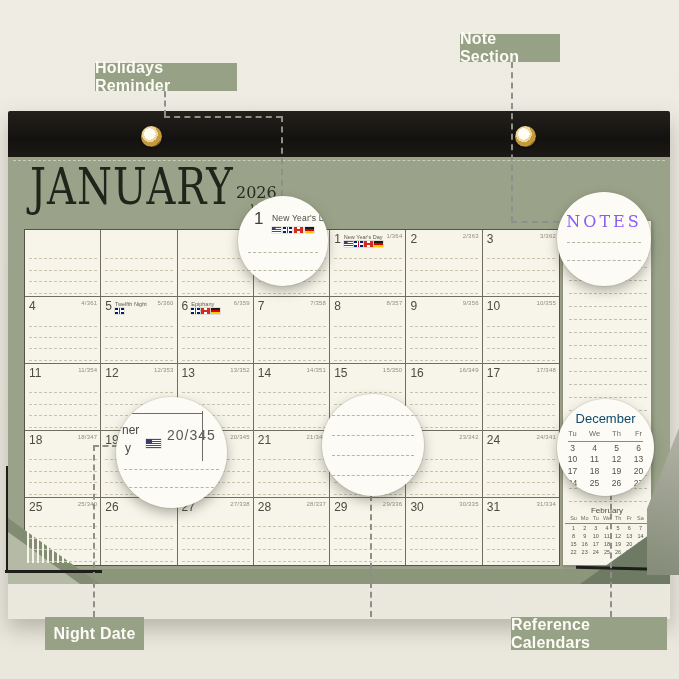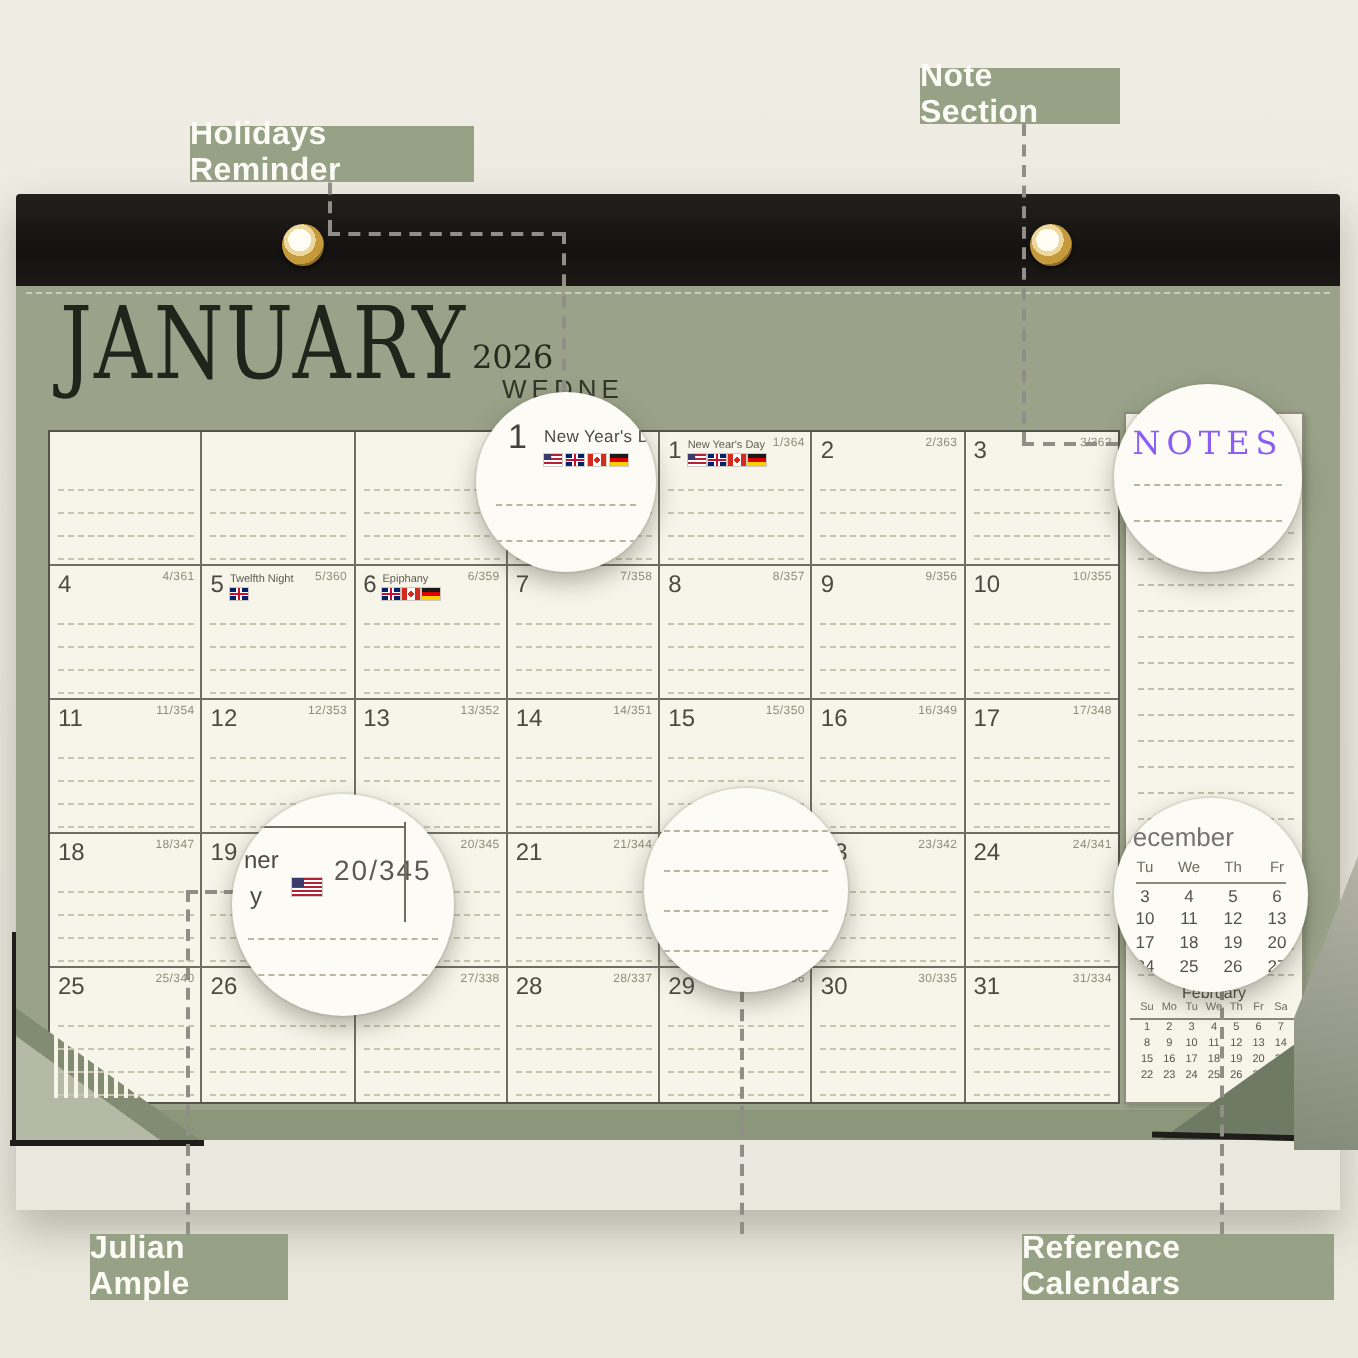--- a/index.html
+++ b/index.html
@@ -20,21 +20,21 @@
   #cn1b{left:164px;top:116px;width:118px;}
   #cn1c{left:281px;top:116px;height:80px;}
   #cn2a{left:511px;top:62px;height:160px;}
   #cn2b{left:511px;top:221px;width:48px;}
   #cn3a{left:93px;top:445px;height:172px;}
   #cn3b{left:93px;top:445px;width:25px;}
   #cn4{left:370px;top:495px;height:122px;}
   #cn5{left:610px;top:494px;height:123px;}
 
   
-  #pad{position:absolute;left:8px;top:97px;width:662px;height:508px;box-shadow:0 10px 20px rgba(90,88,75,.35);z-index:1;}
+  #pad{position:absolute;left:8px;top:111px;width:662px;height:508px;box-shadow:0 10px 20px rgba(90,88,75,.35);z-index:1;}
   #bar{position:absolute;left:0;top:0;width:662px;height:46px;background:linear-gradient(180deg,#23201c,#141210 60%,#1b1815);border-radius:2px 2px 0 0;}
   .grommet{position:absolute;top:15px;width:21px;height:21px;border-radius:50%;
     background:radial-gradient(circle at 42% 38%,#fffdf4 0 32%,#ecd79c 32% 45%,#c49a3c 45% 68%,#8f6d26 68% 85%,#6d5420 85%);
     box-shadow:0 1px 2px rgba(0,0,0,.65);}
   #grom-l{left:133px;} #grom-r{left:507px;}
 
   #page{position:absolute;left:0;top:46px;width:662px;height:427px;background:#9aa389;}
   #stitch{position:absolute;left:5px;right:5px;top:3px;border-top:1px dashed rgba(250,248,238,.5);}
   #band{position:absolute;left:0;right:0;bottom:0;height:15px;background:#8c967b;}
 
@@ -113,40 +113,40 @@
   #c2vl{left:86px;top:14px;width:1px;height:50px;background:#6f6e61;}
   #c2hl{left:4px;top:16px;width:83px;height:1px;background:#6f6e61;}
   #c2 .cdash{left:8px;right:8px;}
   #c2d1{top:72px;} #c2d2{top:90px;}
 
   #c3{left:322px;top:394px;width:102px;height:102px;}
   #c3 .cdash{left:10px;right:10px;}
   #c3d1{top:21px;} #c3d2{top:41px;} #c3d3{top:61px;} #c3d4{top:81px;}
 
   #c4{left:557px;top:399px;width:97px;height:97px;}
-  #c4title{left:0;right:0;top:12px;text-align:left;font-size:13px;color:#737373;}
+  #c4title{left:0;right:0;top:12px;text-align:center;font-size:13px;color:#0c4a6e;}
   #decbody{left:0;right:0;top:30px;}
   .drow{display:flex;justify-content:center;gap:6px;}
   .drow span{width:16px;text-align:center;font-size:8.5px;line-height:1.4;color:#52514a;}
   .dhead span{font-size:7.5px;color:#6c6b5e;}
   .dline{width:78%;margin:1px auto 1px;border-top:1px solid #8c8a7b;}
 
   #c5{left:557px;top:192px;width:94px;height:94px;}
   #c5txt{left:0;right:0;top:20px;text-align:center;font-family:"DejaVu Serif","Liberation Serif",serif;font-size:16px;letter-spacing:3px;color:#8b5cf6;}
   #c5 .cdash{left:10px;right:10px;}
   #c5d1{top:50px;} #c5d2{top:68px;}
 </style>
 </head>
 <body>
 
 <div id="canvas">
 
   <div class="lbl" id="lbl-holidays">Holidays Reminder</div>
   <div class="lbl" id="lbl-note">Note Section</div>
-  <div class="lbl" id="lbl-julian">Julian Ample</div>
+  <div class="lbl" id="lbl-julian">Night Date</div>
   <div class="lbl" id="lbl-ref">Reference Calendars</div>
 
   <div class="dv" id="cn1a"></div>
   <div class="dh" id="cn1b"></div>
   <div class="dv" id="cn1c"></div>
   <div class="dv" id="cn2a"></div>
   <div class="dh" id="cn2b"></div>
   <div class="dh" id="cn3b"></div>
   <div class="dv" id="cn3a"></div>
   <div class="dv" id="cn4"></div>

